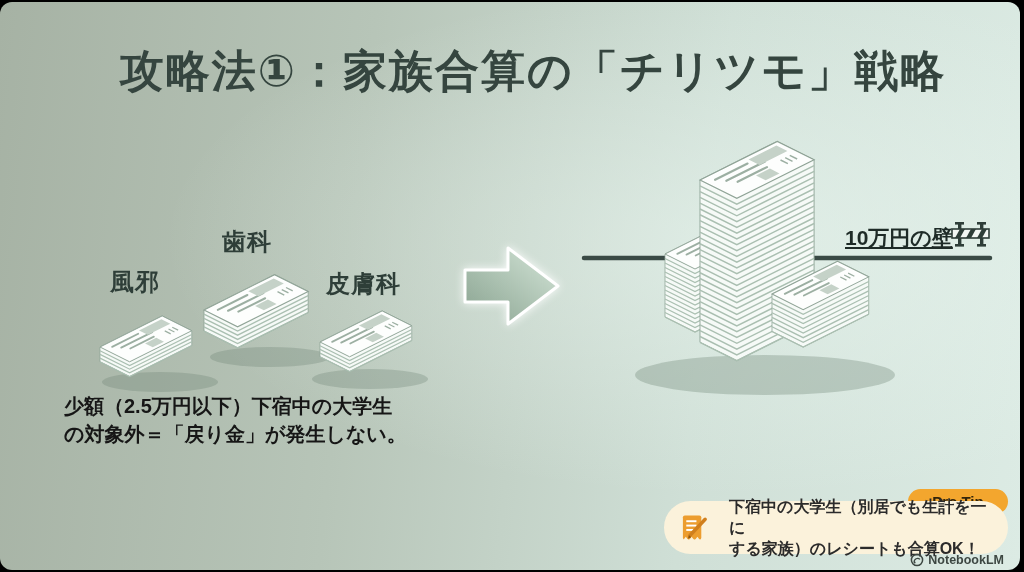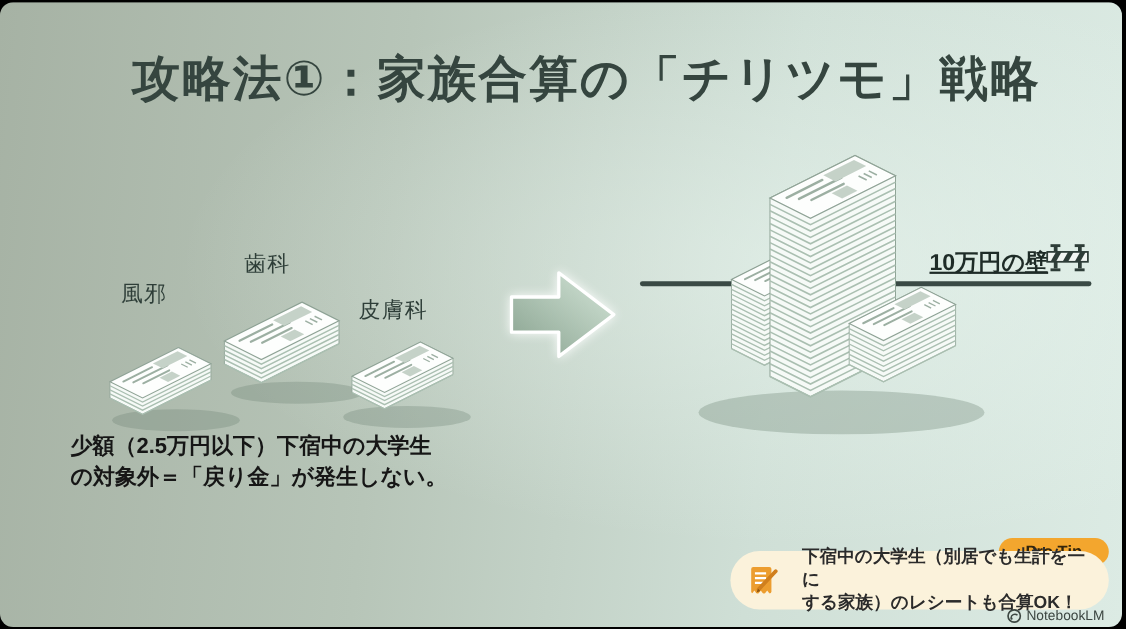--- a/index.html
+++ b/index.html
@@ -6,44 +6,44 @@
   *{box-sizing:border-box;}
   #frame{position:relative;width:1024px;height:572px;background:#000;overflow:hidden;
          font-family:"Liberation Sans","DejaVu Sans",sans-serif;}
   #slide{position:absolute;left:0;top:2px;right:4px;bottom:2px;border-radius:12px;overflow:hidden;
     background:
       radial-gradient(ellipse at 72% 42%, rgba(235,247,241,.55), rgba(235,247,241,0) 55%),
       linear-gradient(96deg,#a6b2a4 0%,#b7c5b8 35%,#cfdfd6 68%,#dcebe4 100%);}
   .abs{position:absolute;}
   #title{top:40px;left:0;width:100%;text-align:center;font-size:44px;font-weight:800;
          color:#35453F;letter-spacing:2px;white-space:nowrap;padding-left:46px;}
-  .stack-label{font-size:20px;font-weight:400;color:#2E3E38;letter-spacing:1px;white-space:nowrap;}
+  .stack-label{font-size:24px;font-weight:700;color:#2E3E38;letter-spacing:1px;white-space:nowrap;}
   .caption{font-size:20px;font-weight:700;color:#161616;line-height:28px;white-space:pre-line;}
   #left-caption{left:64px;top:390px;width:420px;}
   #right-caption{left:582px;top:388px;width:430px;}
   #wall-label{left:845px;top:222px;font-size:21px;font-weight:800;color:#1E2B27;white-space:nowrap;text-decoration:underline;}
   #arrow-svg{left:453px;top:230px;filter:drop-shadow(0 0 5px rgba(255,255,255,.9));}
   #protip-badge{left:908px;top:476px;width:100px;height:25px;border-radius:13px;
     display:flex;align-items:center;justify-content:center;
     font-size:15px;font-weight:800;color:#33250b;margin-top:11px;}
   #tip-box{left:664px;top:499px;width:344px;height:53px;border-radius:27px;
     display:flex;align-items:center;padding:0 14px 0 16px;gap:20px;}
   #tip-text{font-size:16px;font-weight:700;color:#2b2b2b;line-height:21px;white-space:pre-line;}
   #footer{right:16px;top:551px;display:flex;align-items:center;gap:4px;}
-  #footer-text{font-size:12.5px;font-weight:400;color:#3d4742;}
+  #footer-text{font-size:12.5px;font-weight:700;color:#3d4742;}
 </style>
 </head>
 <body>
 
 <div id="frame">
   <div id="slide">
 
     <div class="abs" id="title">攻略法①：家族合算の「チリツモ」戦略</div>
 
-    <div class="abs stack-label" style="left:110px;top:252px;">風邪</div>
+    <div class="abs stack-label" style="left:110px;top:264px;">風邪</div>
     <div class="abs stack-label" style="left:222px;top:224px;">歯科</div>
     <div class="abs stack-label" style="left:326px;top:266px;">皮膚科</div>
 
     <svg class="abs" style="left:70px;top:260px;" width="420" height="145" viewBox="0 0 420 145">
       <ellipse cx="90" cy="120" rx="58" ry="10" fill="rgba(100,122,107,.28)"></ellipse>
       <ellipse cx="200" cy="95" rx="60" ry="10" fill="rgba(100,122,107,.28)"></ellipse>
       <ellipse cx="300" cy="117" rx="58" ry="10" fill="rgba(100,122,107,.28)"></ellipse>
       <g transform="translate(30,85) scale(0.74)">
           <path d="M0,0 L84,-42 L124,-22 L124,-2 L40,40 L0,20 Z" fill="#f6faf7" stroke="#8fa396" stroke-width="1"></path>
           <path d="M0,5 L40,25 L124,-17" fill="none" stroke="#aabfb1" stroke-width="1.6"></path>

